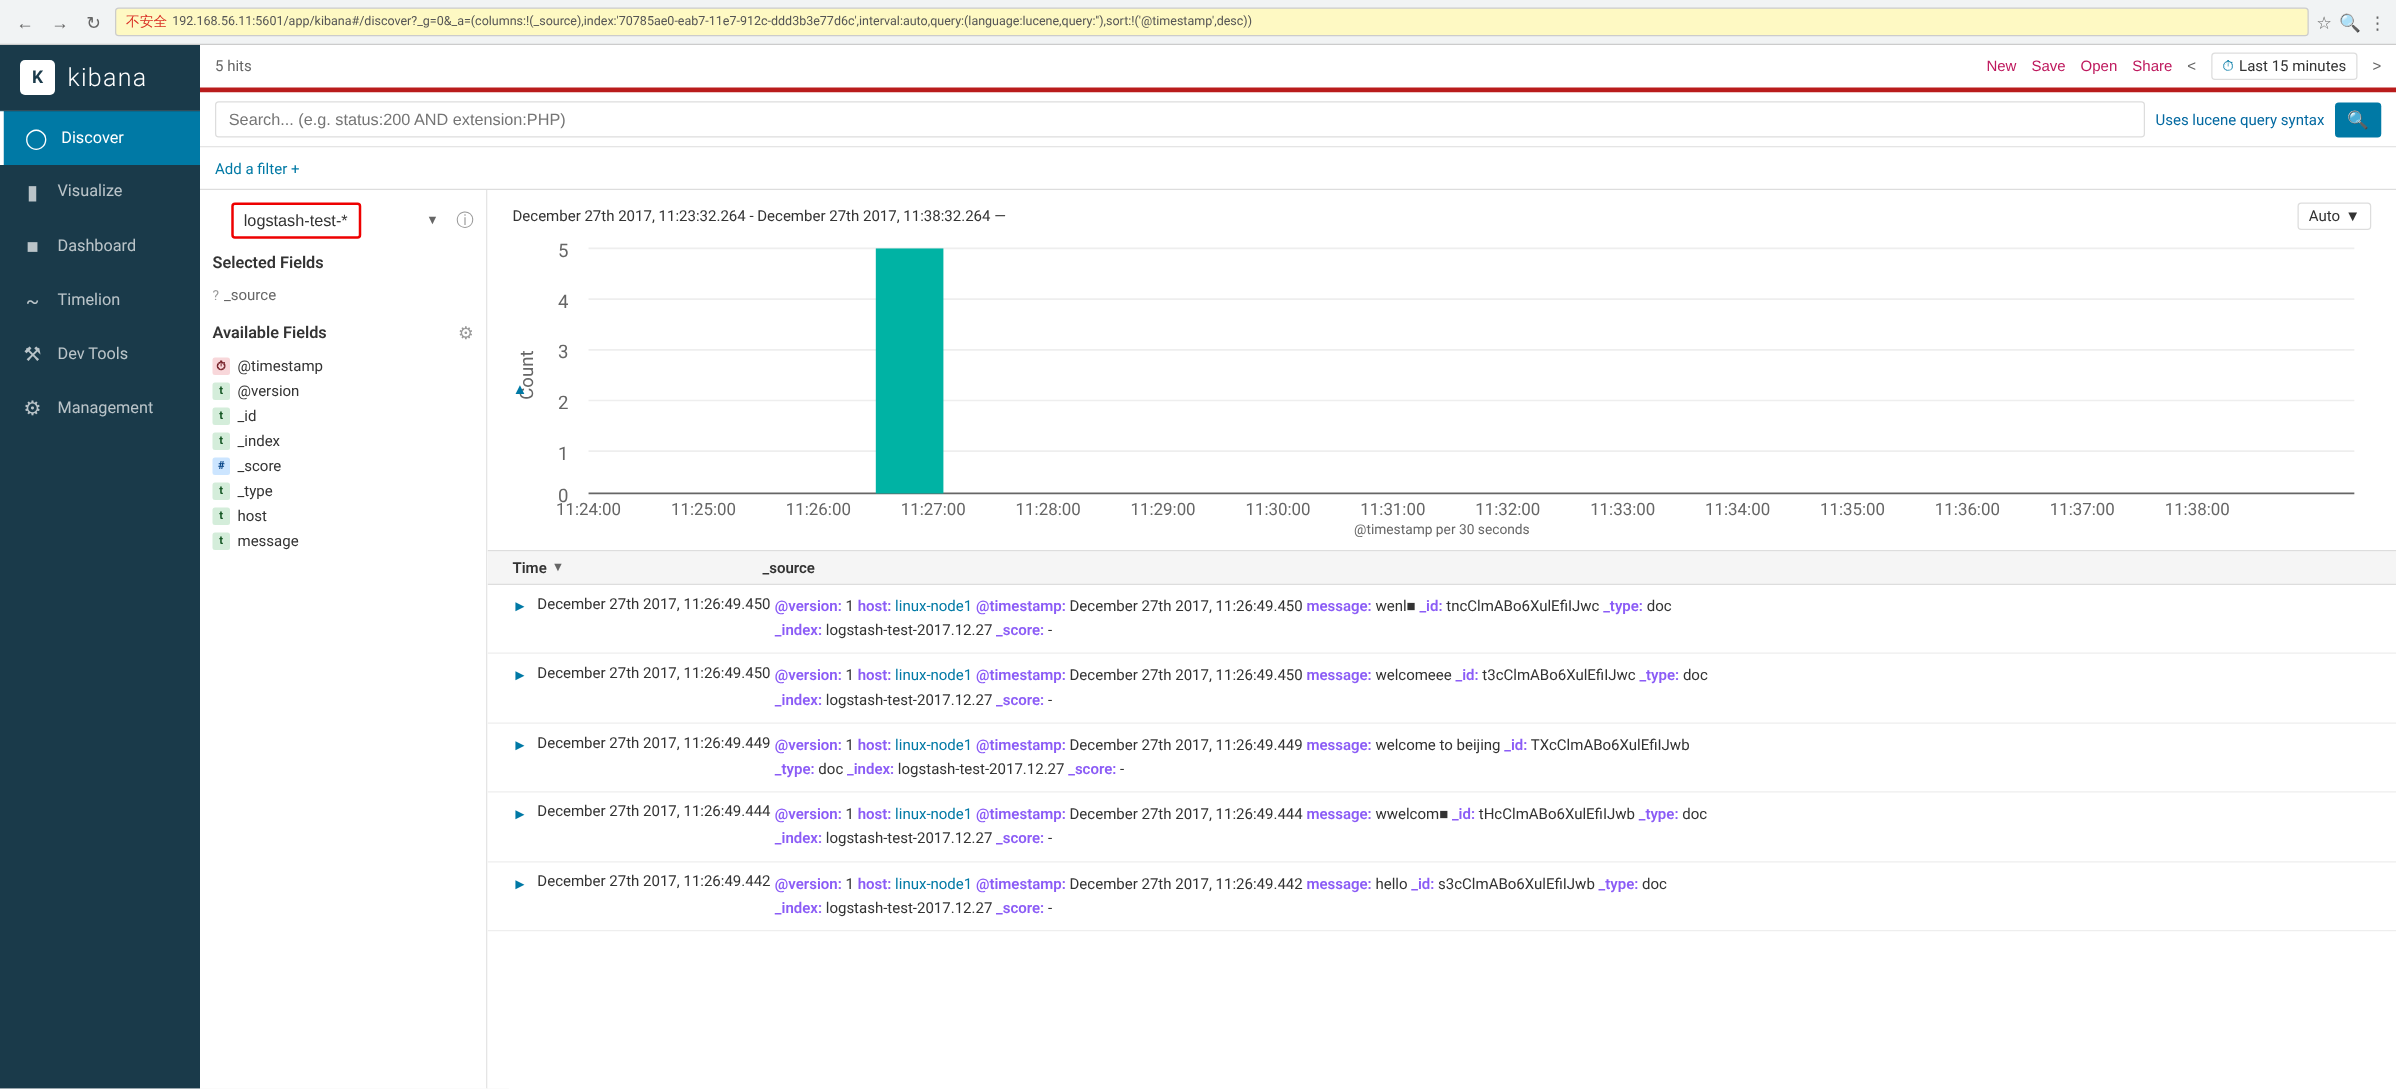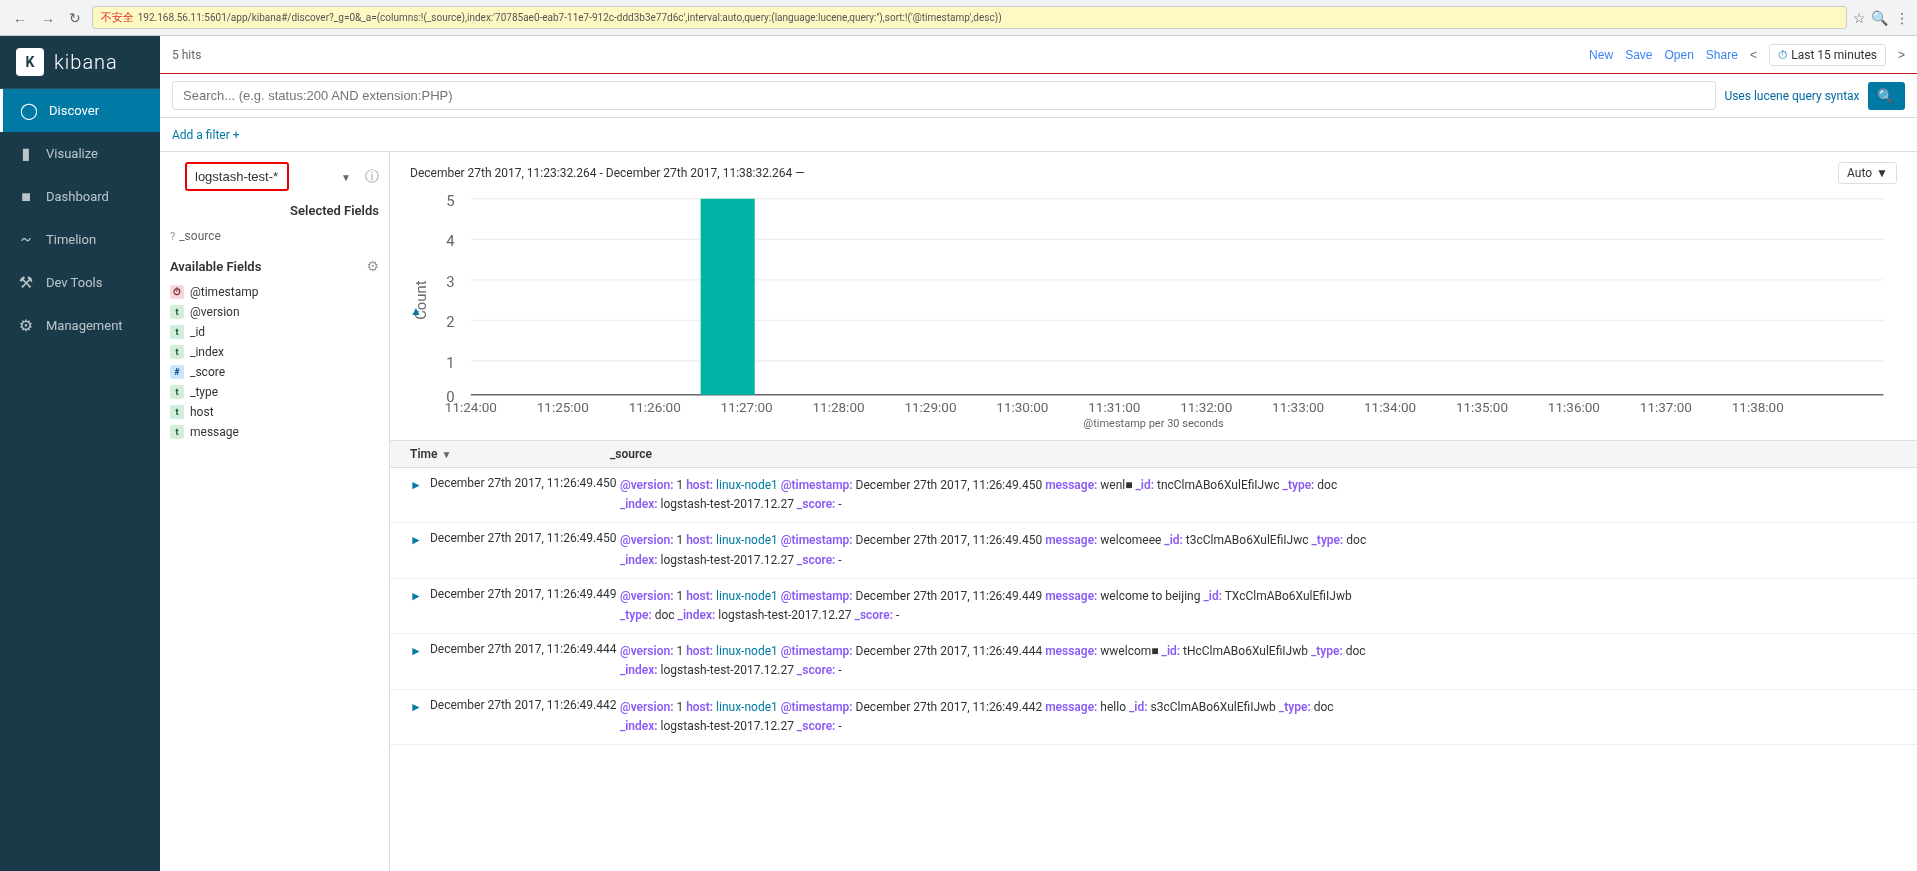--- a/index.html
+++ b/index.html
@@ -24,24 +24,24 @@
     .sidebar-logo .logo-icon { width: 28px; height: 28px; background: white; border-radius: 4px; display: flex; align-items: center; justify-content: center; color: #1a3a4a; font-weight: bold; font-size: 14px; }
     .sidebar-logo .logo-text { color: white; font-size: 20px; font-weight: 300; letter-spacing: 1px; }
     .sidebar-item { display: flex; align-items: center; gap: 10px; padding: 12px 16px; cursor: pointer; color: rgba(255,255,255,0.7); font-size: 13px; }
     .sidebar-item.active { background: #0079a5; color: white; border-left: 3px solid white; }
     .sidebar-item .icon { font-size: 16px; width: 20px; text-align: center; }
 
     
     .main { flex: 1; display: flex; flex-direction: column; overflow: hidden; background: white; }
 
     
-    .top-toolbar { background: white; border-bottom: 1px solid #b91c1c; padding: 6px 12px; display: flex; align-items: center; justify-content: space-between; height: 38px; }
+    .top-toolbar { background: white; border-bottom: 4px solid #b91c1c; padding: 6px 12px; display: flex; align-items: center; justify-content: space-between; height: 38px; }
     .top-toolbar-left { font-size: 12px; color: #666; }
     .top-toolbar-right { display: flex; align-items: center; gap: 12px; }
-    .top-toolbar-right button { background: none; border: none; cursor: pointer; color: #3b82f6; font-size: 12px; font-weight: 500; }
+    .top-toolbar-right button { background: none; border: none; cursor: pointer; color: #be185d; font-size: 12px; font-weight: 500; }
     .time-picker { display: flex; align-items: center; gap: 4px; border: 1px solid #ddd; border-radius: 3px; padding: 3px 8px; font-size: 12px; cursor: pointer; color: #333; }
     .time-picker .clock-icon { color: #0079a5; }
 
     
     .search-bar { background: white; border-bottom: 1px solid #ddd; padding: 6px 12px; display: flex; align-items: center; gap: 8px; height: 44px; }
     .search-input { flex: 1; border: 1px solid #ddd; border-radius: 3px; padding: 6px 10px; font-size: 13px; color: #333; outline: none; }
     .search-syntax { color: #0369a1; font-size: 12px; cursor: pointer; white-space: nowrap; }
     .search-button { background: #0079a5; border: none; color: white; padding: 6px 10px; border-radius: 3px; cursor: pointer; font-size: 14px; }
 
     
@@ -52,21 +52,21 @@
     .content-area { flex: 1; display: flex; overflow: hidden; }
 
     
     .left-panel { width: 230px; border-right: 1px solid #ddd; overflow-y: auto; background: white; flex-shrink: 0; padding: 10px; }
     .index-selector { display: flex; align-items: center; margin-bottom: 12px; }
     .index-dropdown { flex: 1; border: 2px solid #e00; border-radius: 3px; padding: 5px 8px; font-size: 13px; color: #333; background: white; appearance: none; cursor: pointer; }
     .index-dropdown-wrapper { position: relative; flex: 1; padding-left: 15px; }
     .index-dropdown-wrapper::after { content: '▼'; position: absolute; right: 8px; top: 50%; transform: translateY(-50%); font-size: 10px; color: #666; pointer-events: none; }
     .info-icon { margin-left: 6px; color: #999; font-size: 14px; cursor: pointer; }
 
-    .section-title { font-size: 13px; font-weight: 600; color: #333; margin-bottom: 8px; margin-top: 4px; text-align: right; }
+    .section-title { font-size: 13px; font-weight: 600; color: #333; margin-bottom: 8px; margin-top: 4px; }
     .source-field { display: flex; align-items: center; gap: 4px; padding: 3px 0; color: #666; font-size: 12px; }
     .source-field .field-type { color: #999; font-size: 11px; }
 
     .available-section { margin-top: 12px; display: flex; align-items: center; justify-content: space-between; margin-bottom: 8px; }
     .available-title { font-size: 13px; font-weight: 600; color: #333; }
     .settings-icon { color: #999; cursor: pointer; font-size: 14px; }
 
     .field-item { display: flex; align-items: center; gap: 6px; padding: 3px 0; cursor: pointer; color: #333; font-size: 12px; }
     .field-type-badge { width: 14px; height: 14px; border-radius: 2px; display: flex; align-items: center; justify-content: center; font-size: 9px; font-weight: bold; flex-shrink: 0; }
     .field-type-t { background: #d4edda; color: #155724; }

